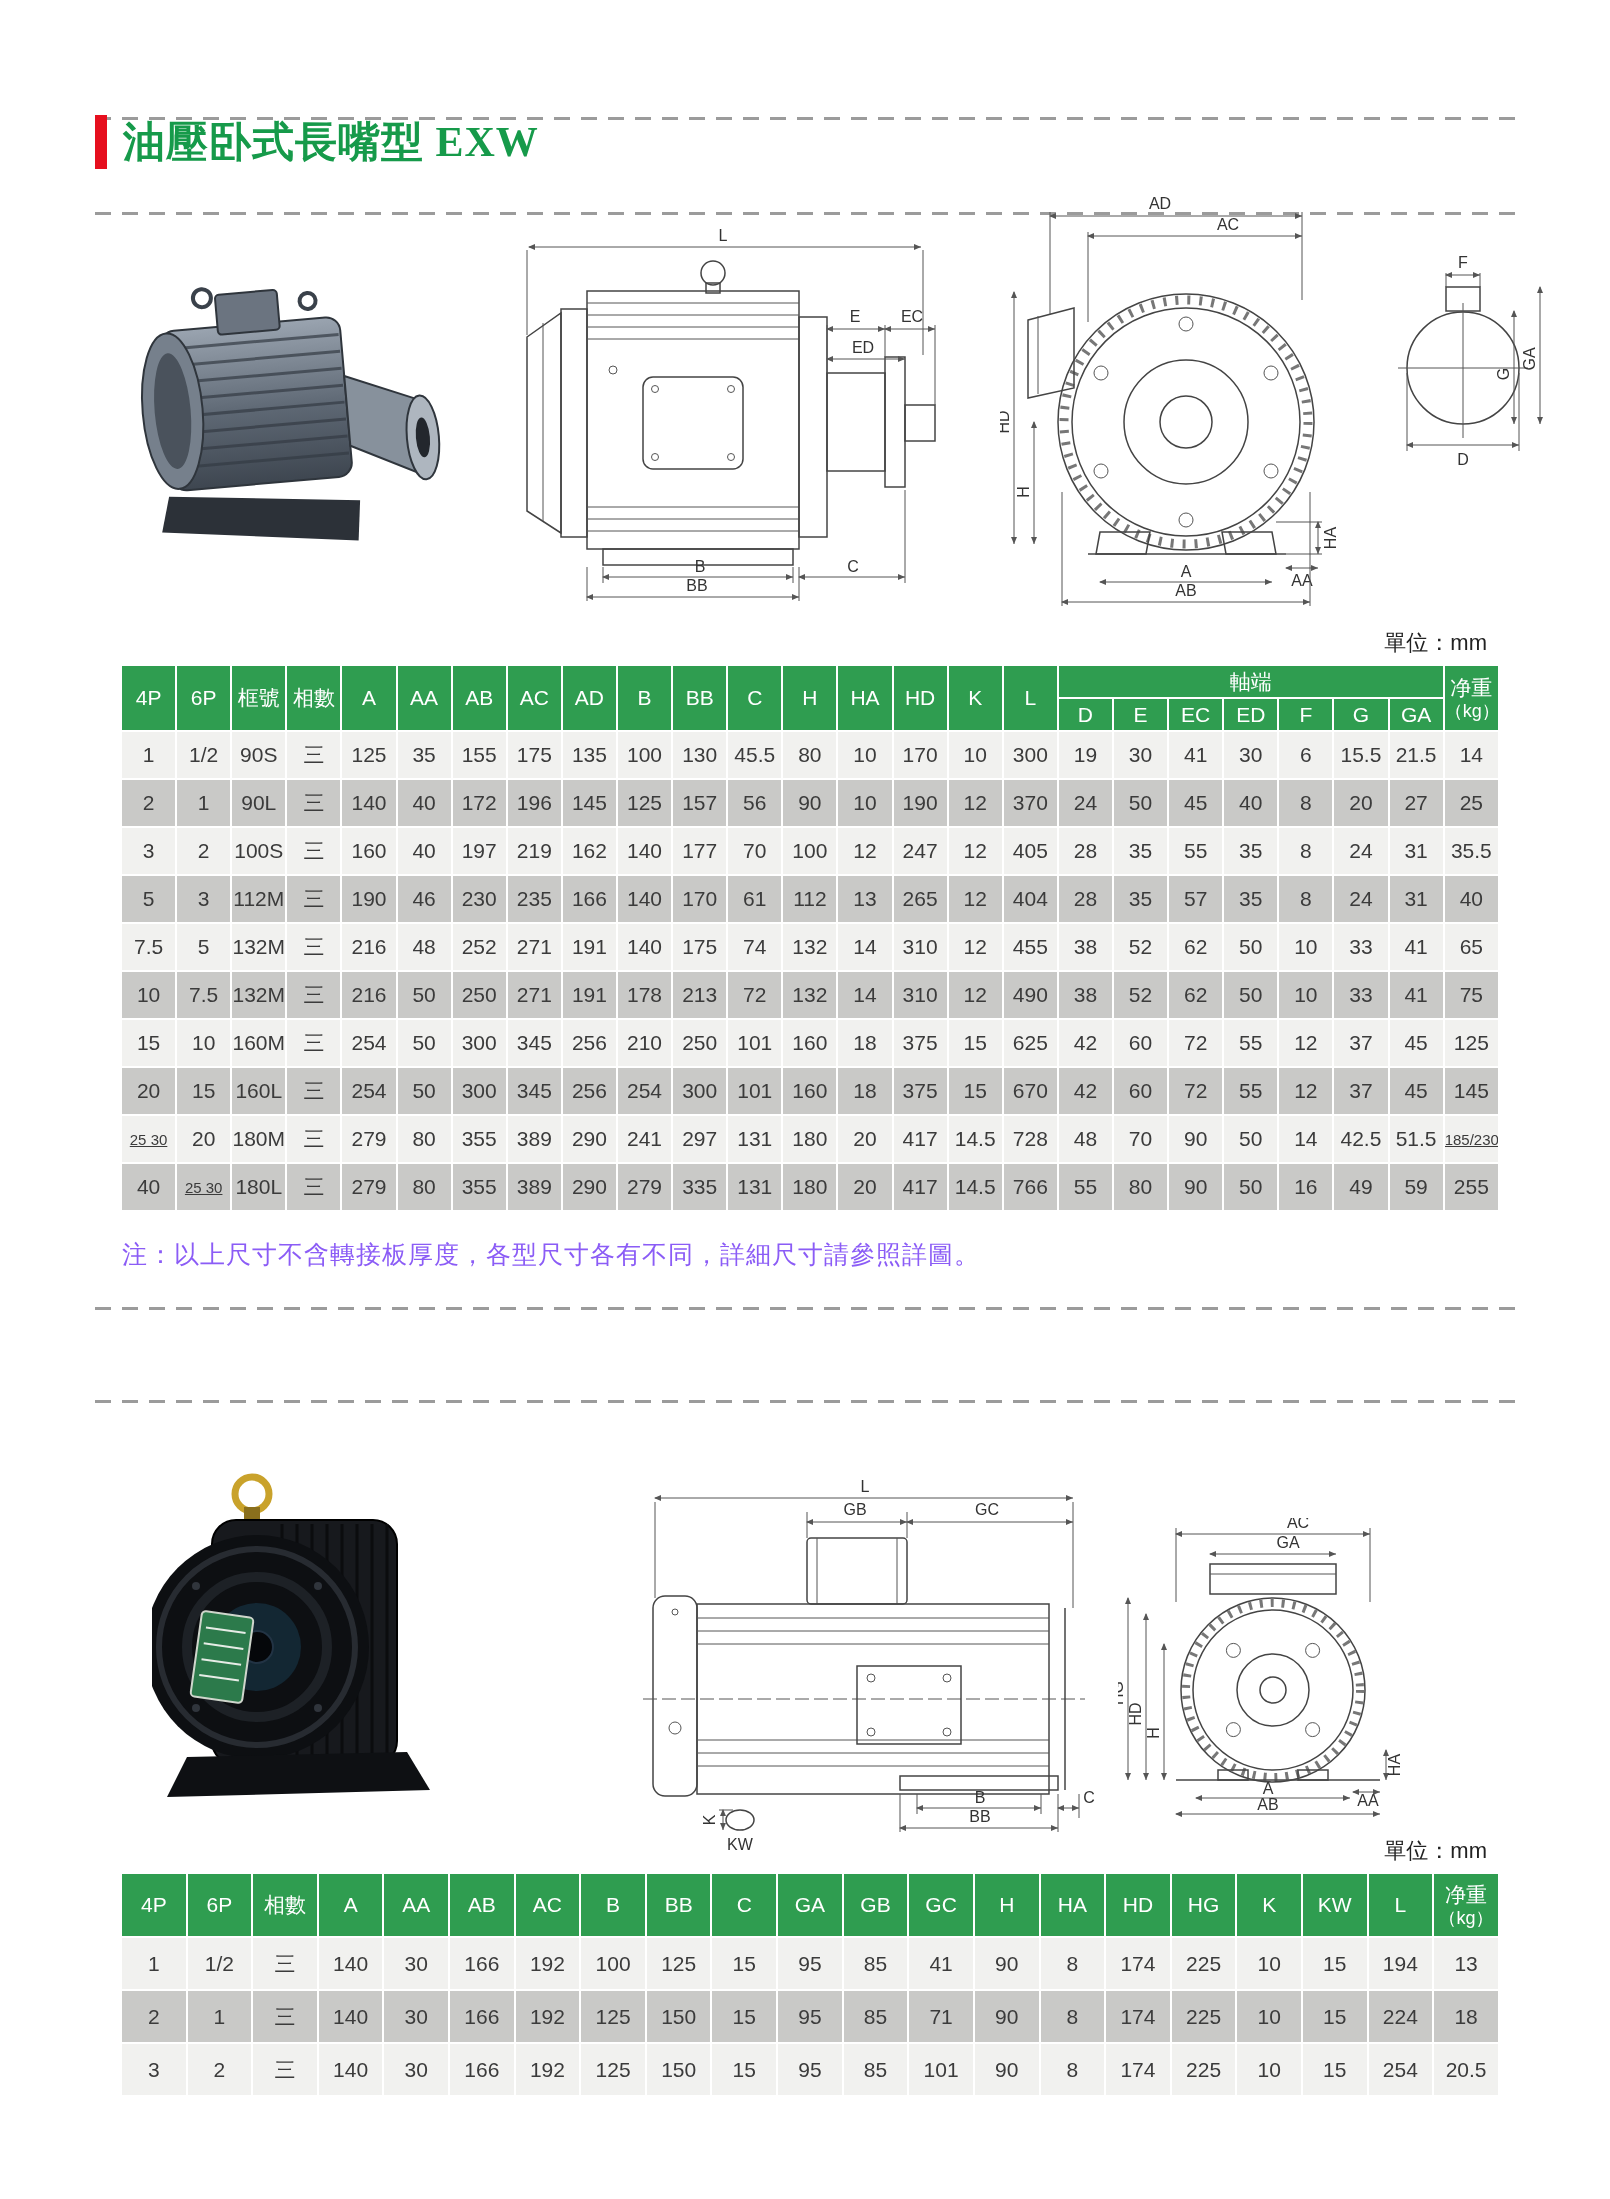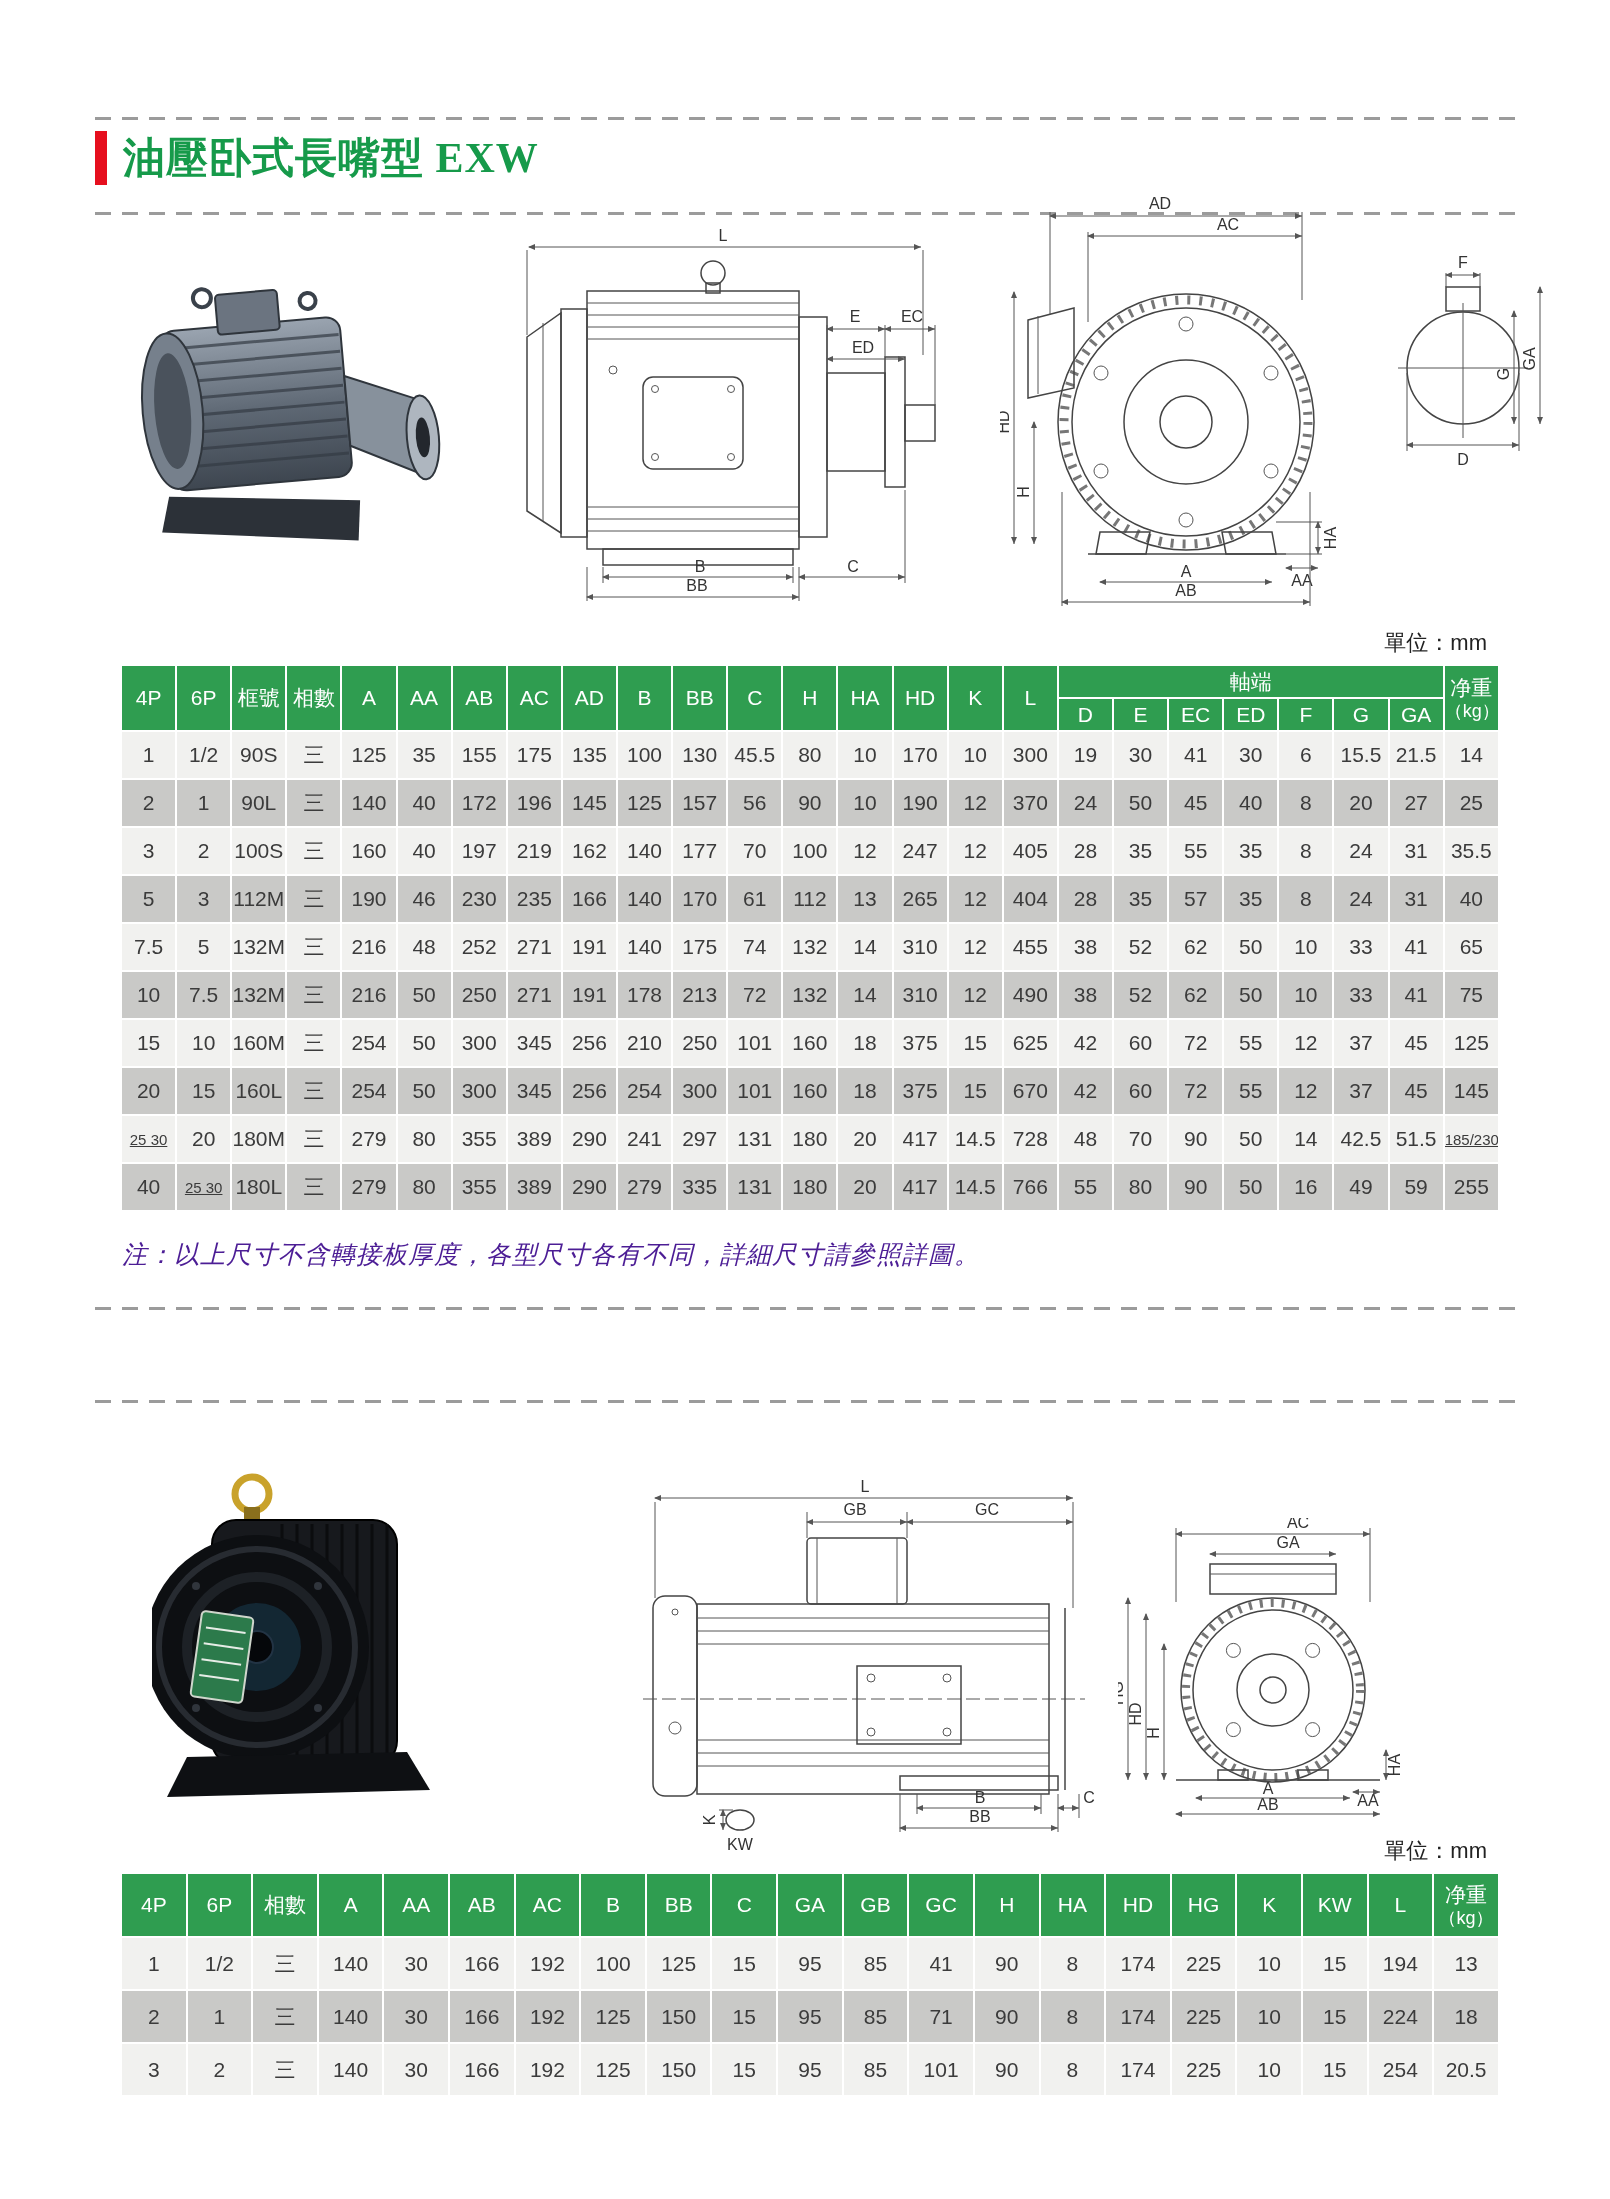--- a/index.html
+++ b/index.html
@@ -29,21 +29,21 @@
   table{border-collapse:collapse;width:100%;table-layout:fixed;}
   th,td{border:2.5px solid #ffffff;text-align:center;vertical-align:middle;padding:0;white-space:nowrap;overflow:hidden;}
   th{background:var(--green-header);color:#fff;font-weight:400;font-size:21px;height:31px;}
   #t2 th{height:62px;}
   td{font-size:21px;color:#3b3b3b;height:46px;}
   #t2 td{height:51px;}
   tbody tr:nth-child(odd) td{background:var(--row-light);}
   tbody tr:nth-child(even) td{background:var(--row-dark);}
   td.small{font-size:15px;text-decoration:underline;}
   .w-unit{font-size:18px;line-height:1.1;}
-  .note{position:absolute;left:122px;font-size:25px;color:#4c1d95;letter-spacing:1px;font-style:italic;}
+  .note{position:absolute;left:122px;font-size:25px;color:#8b5cf6;letter-spacing:1px;}
   .fig{position:absolute;}
   svg text{font-family:"Liberation Sans","DejaVu Sans",sans-serif;font-size:16px;fill:#333;}
   .ln{stroke:#444;stroke-width:1.5;fill:none;}
   .thin{stroke:#555;stroke-width:1;fill:none;}
   .dim{stroke:#555;stroke-width:1;fill:none;marker-start:url(#arS);marker-end:url(#arE);}
 </style>
 </head>
 <body>
 
 <div class="page">
@@ -58,21 +58,21 @@
         </marker>
       <linearGradient id="gSteel" x1="0" y1="0" x2="0" y2="1">
         <stop offset="0" stop-color="#9aa4b0"></stop>
           <stop offset="0.55" stop-color="#5d6773"></stop>
           <stop offset="1" stop-color="#3e4650"></stop>
       </linearGradient>
     </defs>
   </svg>
 
   <div class="dash" style="top:117px"></div>
-  <div class="sec-title" style="top:130px">
+  <div class="sec-title" style="top:114px">
     <div class="bar"></div>
     <h1>油壓卧式長嘴型 EXW</h1>
   </div>
   <div class="dash" style="top:212px"></div>
 
   <svg class="fig" style="left:108px;top:262px" width="345" height="315" viewBox="0 0 345 315">
     <g transform="rotate(-5 170 160)">
       <polygon points="55,225 245,245 240,285 45,260" fill="#2c3138"></polygon>
       <rect x="60" y="60" width="180" height="160" rx="14" fill="url(#gSteel)" stroke="#2f353c" stroke-width="2"></rect>
       <g stroke="#343b44" stroke-width="3" opacity="0.7">

